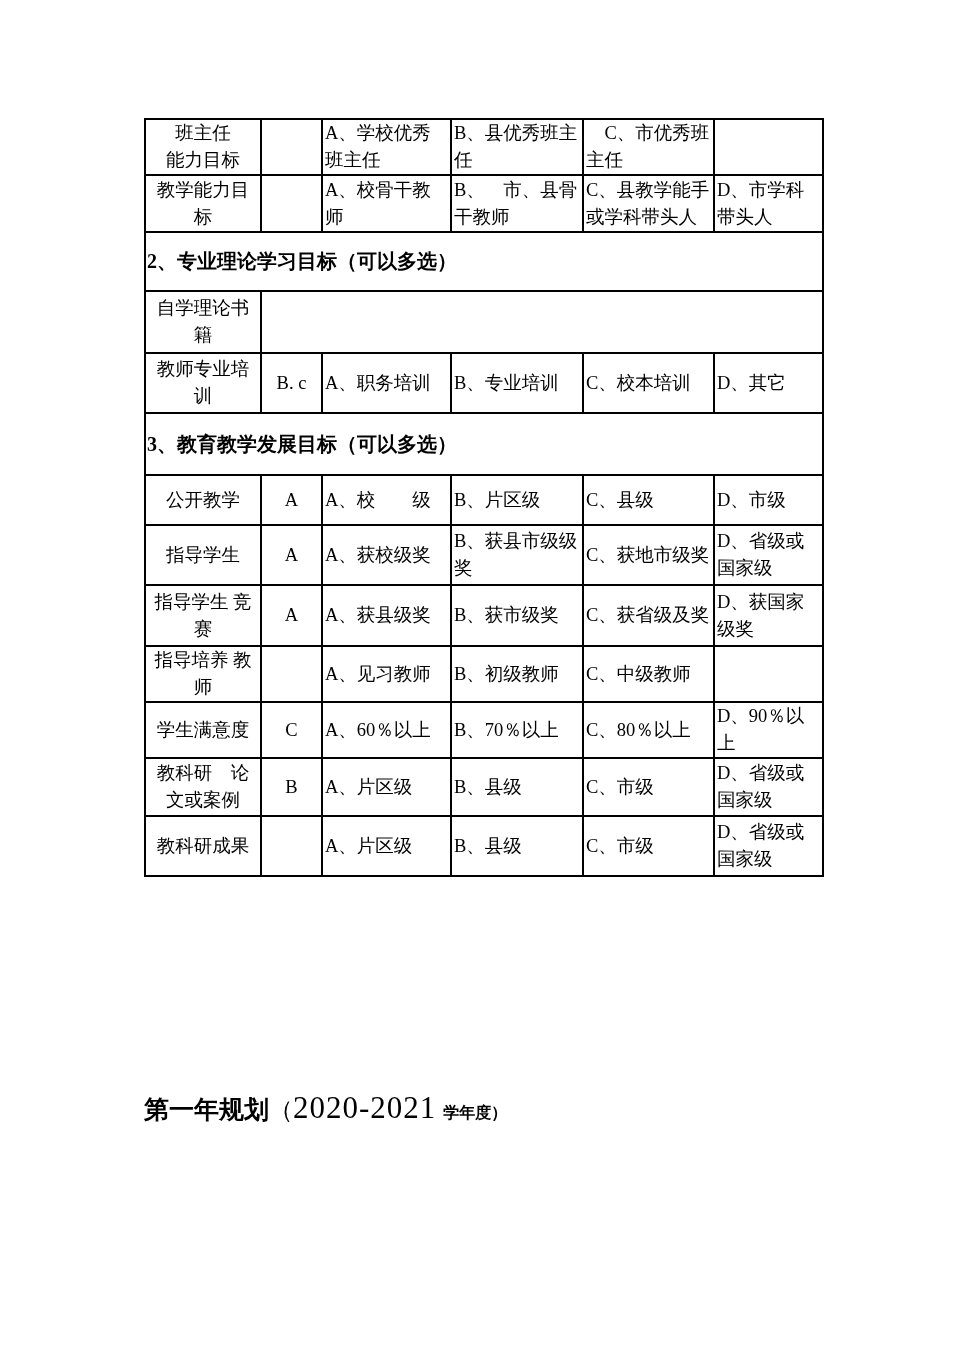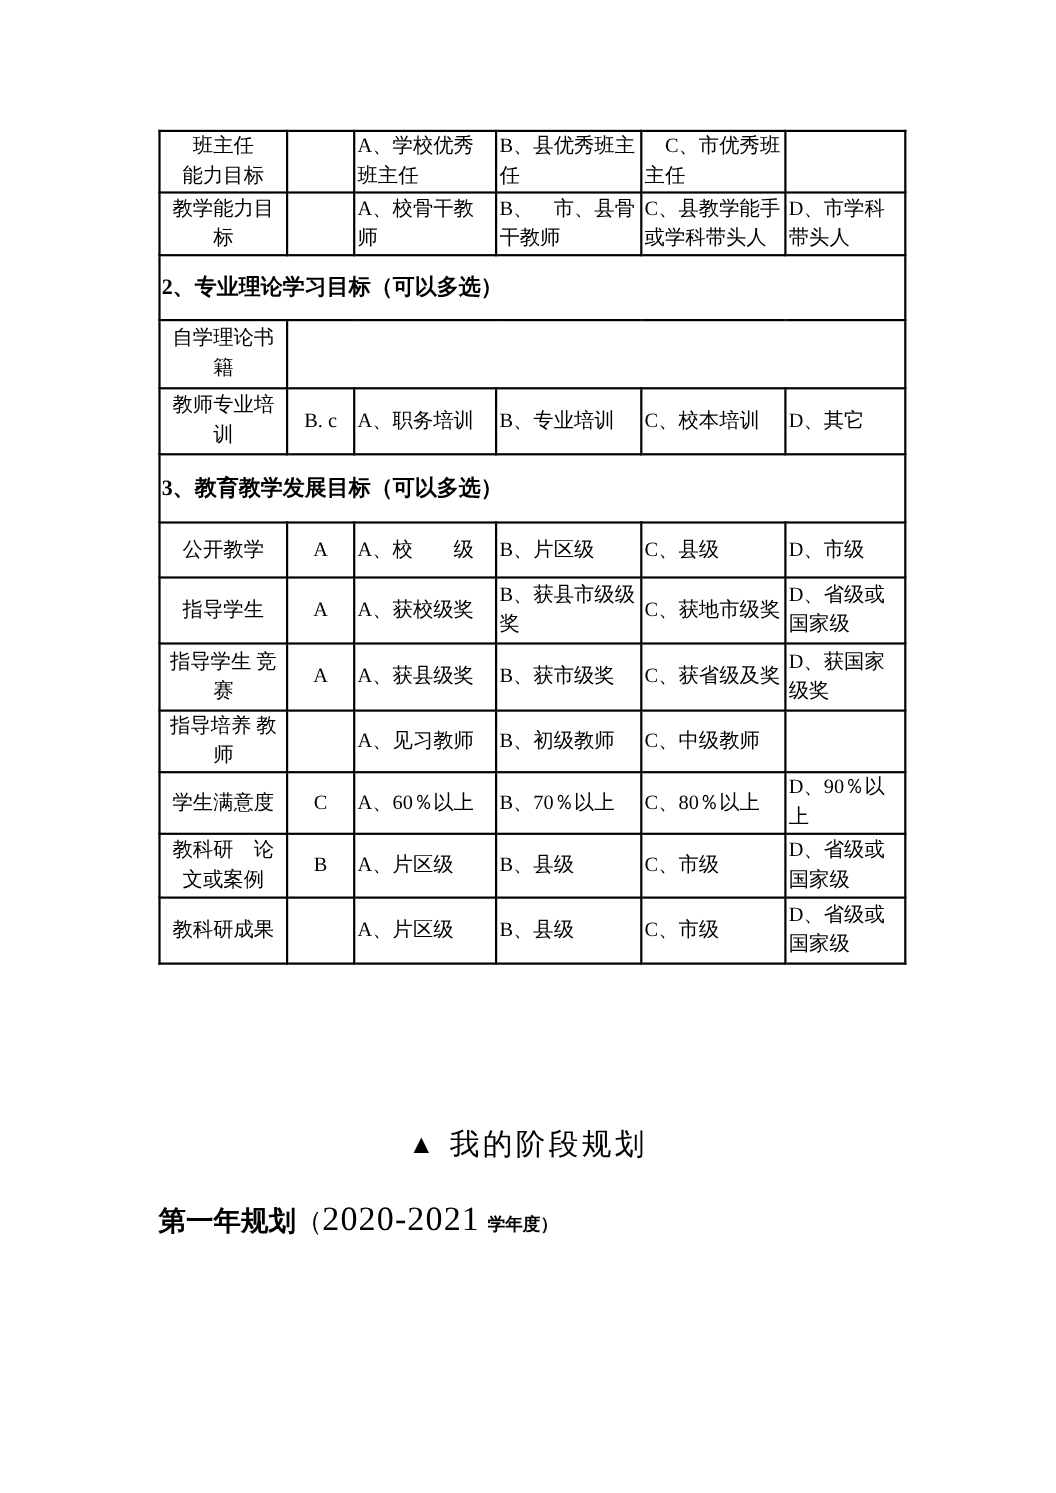--- a/index.html
+++ b/index.html
@@ -187,21 +187,18 @@
       <td class="lbl">教科研成果</td>
       <td class="grade"></td>
       <td class="opt">A、片区级</td>
       <td class="opt">B、县级</td>
       <td class="opt">C、市级</td>
       <td class="opt">D、省级或国家级</td>
     </tr>
   </tbody>
     </table>
 
-  <div class="stage-heading">
-    <span class="tri">▲</span><span>我的阶段规划</span>
-  </div>
 
   <div class="first-year-line">
     <span class="fy-label">第一年规划</span><span class="fy-paren">（</span><span class="fy-years">2020-2021</span><span class="fy-suffix">学年度）</span>
   </div>
 
 </div>
 
 </body></html>

